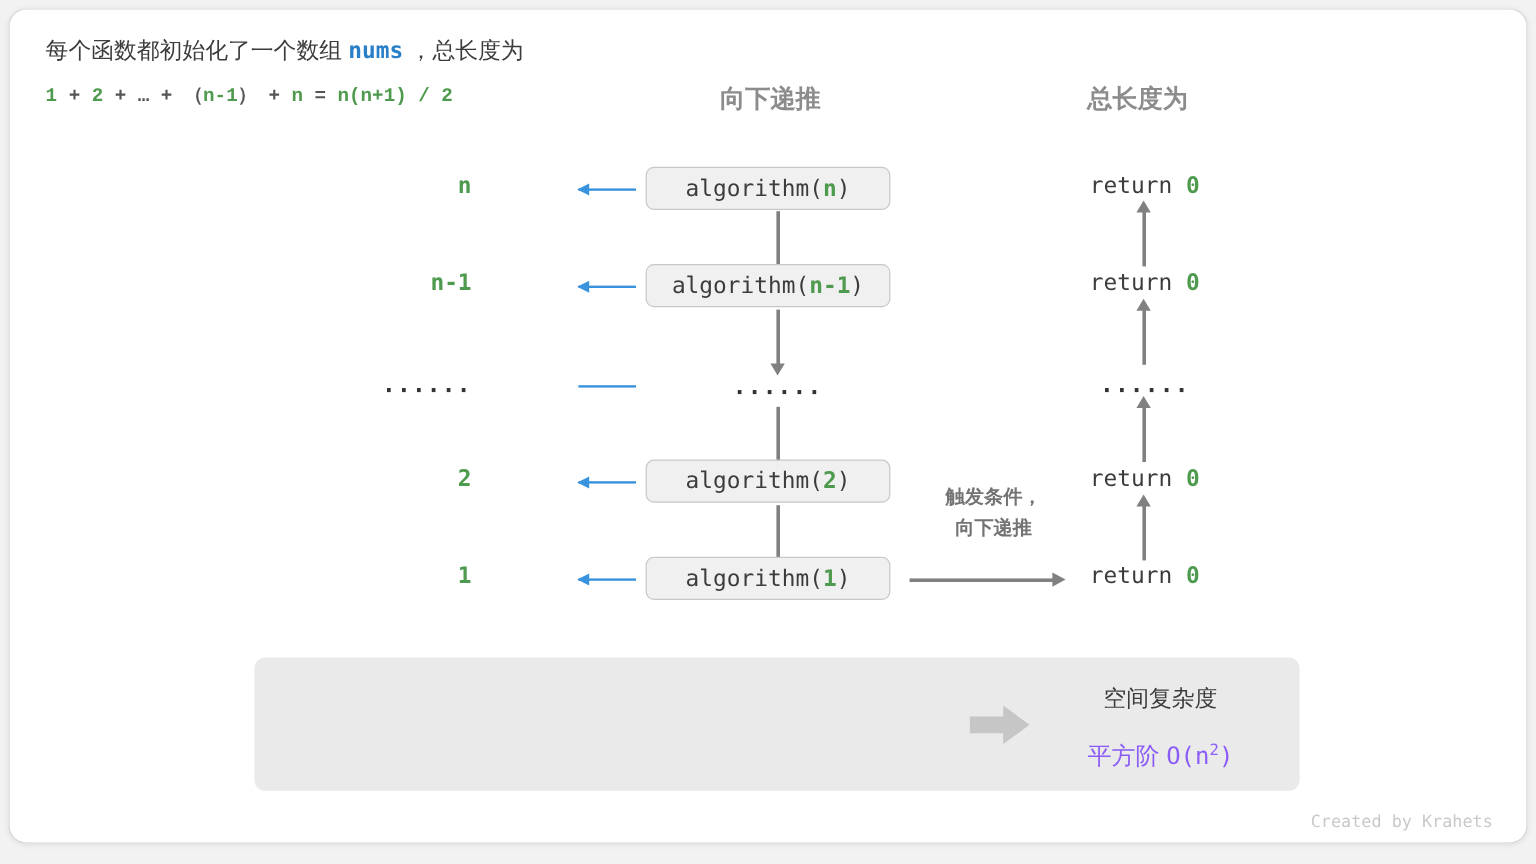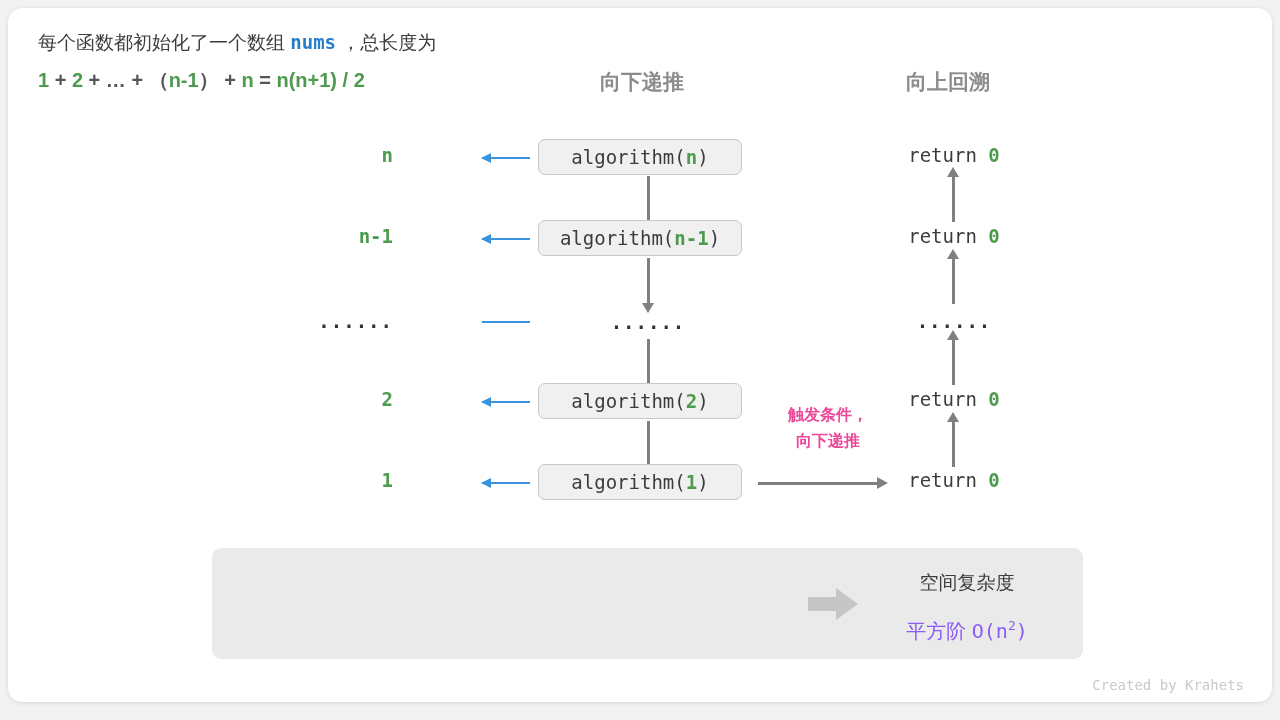--- a/index.html
+++ b/index.html
@@ -201,21 +201,21 @@
   
   #trigger-note {
     position: absolute;
     left: 760px;
     top: 394px;
     width: 120px;
     text-align: center;
     font-weight: bold;
     font-size: 16px;
     line-height: 26px;
-    color: #ec4899;
+    color: #737373;
   }
 
   
   #summary {
     position: absolute;
     left: 204px;
     top: 540px;
     width: 871px;
     height: 111px;
     background: #eaeaea;
@@ -233,23 +233,23 @@
     white-space: nowrap;
     line-height: 34px;
   }
   .sum-line1 .kw-blue {
     color: #2a7fc9;
     font-family: "DejaVu Sans Mono", "Liberation Mono", monospace;
     font-weight: bold;
     font-size: 19px;
   }
   .sum-line2 {
-    font-family: Liberation Sans, sans-serif;
-    font-weight: bold;
-    font-size: 20px;
+    font-family: Liberation Mono, monospace;
+    font-weight: bold;
+    font-size: 16px;
     color: #555555;
     white-space: nowrap;
     line-height: 40px;
   }
   .sum-line2 .g { color: #4e9a4e; }
 
   #summary-arrow-icon {
     position: absolute;
     left: 800px;
     top: 578px;
@@ -293,21 +293,21 @@
     color: #c9c9c9;
     white-space: nowrap;
   }
 </style>
 </head>
 <body>
 
 <div class="card">
 
   <div class="col-head gray" id="head-down">向下递推</div>
-  <div class="col-head gray" id="head-up">向上回溯</div>
+  <div class="col-head gray" id="head-up">总长度为</div>
 
   <div class="v-down" style="top:168px; height:46px;"></div>
   <div class="v-down" style="top:250px; height:46px;"></div>
   <div class="v-down" style="top:331px; height:46px;"></div>
   <div class="v-down" style="top:413px; height:46px;"></div>
 
   <div class="v-up" style="top:168px; height:46px;"></div>
   <div class="v-up" style="top:250px; height:46px;"></div>
   <div class="v-up" style="top:331px; height:46px;"></div>
   <div class="v-up" style="top:413px; height:46px;"></div>

